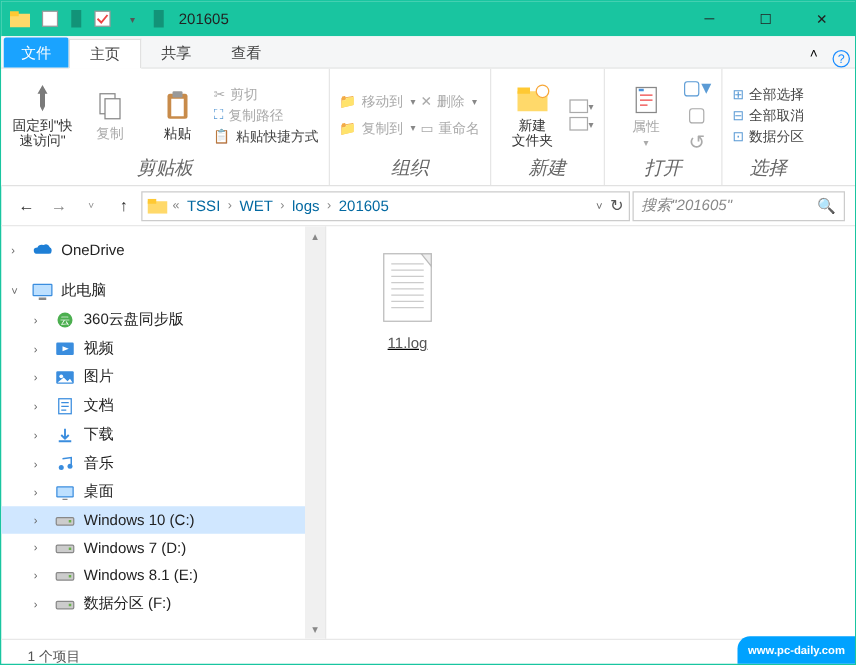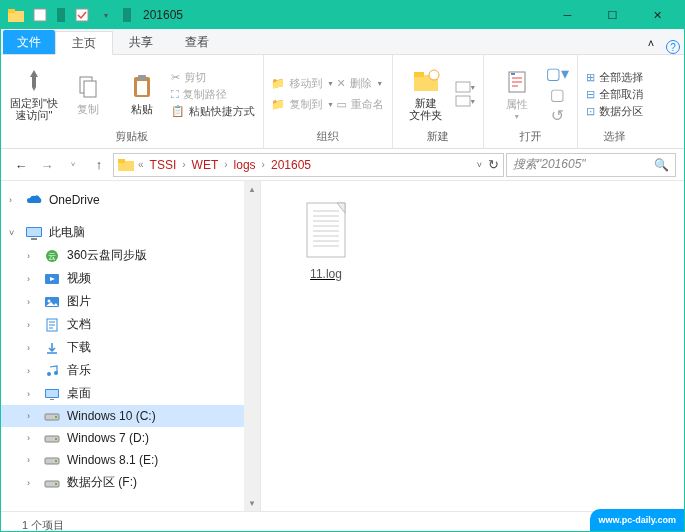--- a/index.html
+++ b/index.html
@@ -20,37 +20,37 @@
 .tab { height: 24px; padding: 0 16px; font-size: 12px; color: #444; display: flex; align-items: center; }
 .tab.active { background: #fff; border: 1px solid #e1e1e1; border-bottom: 1px solid #fff; margin-bottom: -1px; }
 .tabrow .spacer { flex: 1; }
 .tabrow .arrow, .tabrow .help { width: 22px; height: 22px; display: flex; align-items: center; justify-content: center; font-size: 11px; margin-right: 4px; }
 .tabrow .help { color: #1a8cff; border: 1px solid #1a8cff; border-radius: 50%; width: 14px; height: 14px; font-size: 10px; }
 
 
 .ribbon { height: 94px; background: #fff; border-bottom: 1px solid #e1e1e1; display: flex; }
 .r-group { border-right: 1px solid #e6e6e6; display: flex; flex-direction: column; align-items: center; padding: 2px 8px; }
 .r-group-body { flex: 1; display: flex; align-items: center; gap: 4px; }
-.r-group-label { font-size: 11px; color: #666; margin-top: -2px; margin-bottom: 2px; }
+.r-group-label { font-size: 15px; color: #666; margin-top: -2px; margin-bottom: 2px; font-style: italic; }
 .r-big { display: flex; flex-direction: column; align-items: center; width: 50px; gap: 2px; }
 .r-big .lbl { font-size: 11px; color: #333; text-align: center; line-height: 12px; }
 .r-big .lbl.disabled { color: #aaa; }
 .r-sm-list { display: flex; flex-direction: column; gap: 2px; }
 .r-sm { display: flex; align-items: center; gap: 4px; font-size: 11px; color: #444; white-space: nowrap; }
 .r-sm.disabled { color: #aaa; }
 .r-sm .dd { font-size: 8px; color: #888; margin-left: 2px; }
 .ico { display: inline-flex; align-items: center; justify-content: center; }
 .ico svg { display: block; }
 
 
 .navbar { height: 32px; display: flex; align-items: center; gap: 2px; padding: 0 8px; border-bottom: 1px solid #e8e8e8; }
 .navbtn { width: 24px; height: 24px; display: flex; align-items: center; justify-content: center; color: #888; font-size: 13px; }
 .navbtn.enabled { color: #333; }
 .addr { flex: 1; height: 24px; border: 1px solid #ccc; display: flex; align-items: center; padding: 0 4px; font-size: 12px; gap: 2px; }
-.addr .crumb { padding: 0 2px; color: #b91c1c; }
+.addr .crumb { padding: 0 2px; color: #0369a1; }
 .addr .sep { padding: 0 2px; color: #888; font-size: 10px; }
 .addr .dd { margin-left: auto; display: flex; align-items: center; gap: 6px; }
 .search { width: 170px; height: 24px; border: 1px solid #ccc; display: flex; align-items: center; padding: 0 6px; gap: 4px; font-size: 12px; color: #888; }
 .search .text { font-style: italic; }
 
 
 .body { display: flex; height: calc(532px - 28px - 26px - 94px - 32px - 22px); }
 .tree { width: 260px; border-right: 1px solid #e8e8e8; overflow-y: auto; padding-top: 8px; position: relative; }
 .tree-scroll { position: absolute; right: 0; top: 0; bottom: 0; width: 16px; background: #f0f0f0; display: flex; flex-direction: column; align-items: center; }
 .tree-scroll .arr { height: 16px; font-size: 9px; color: #888; display: flex; align-items: center; }

